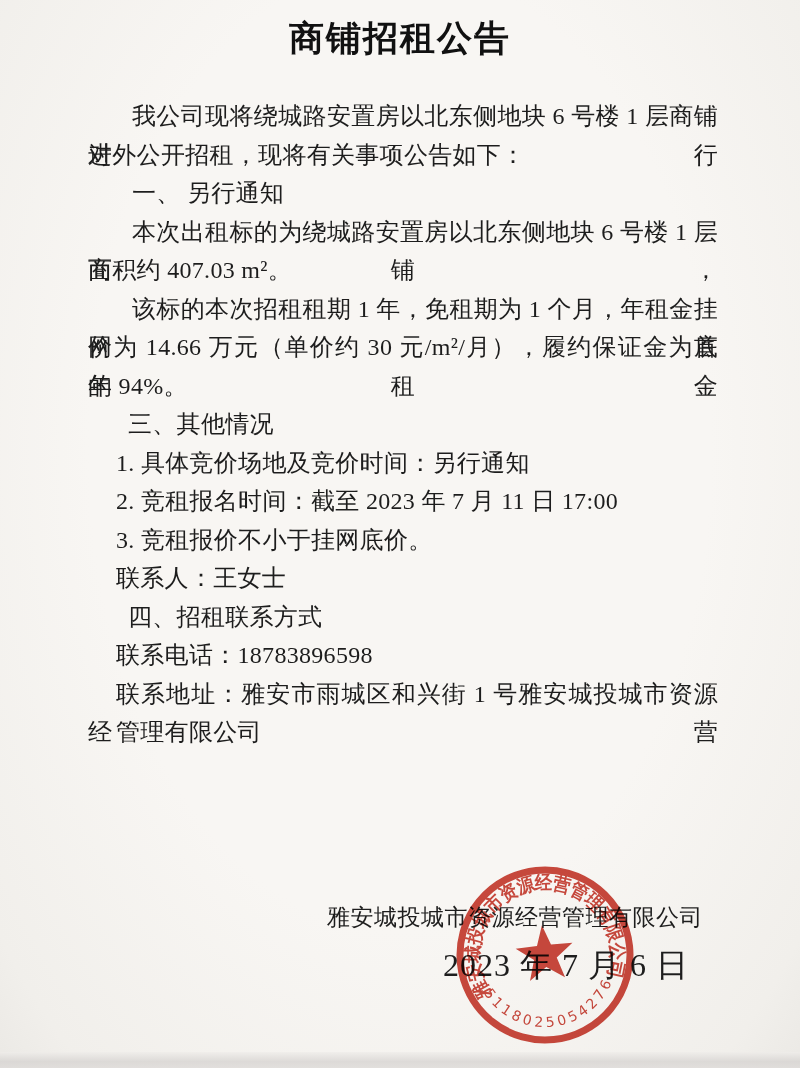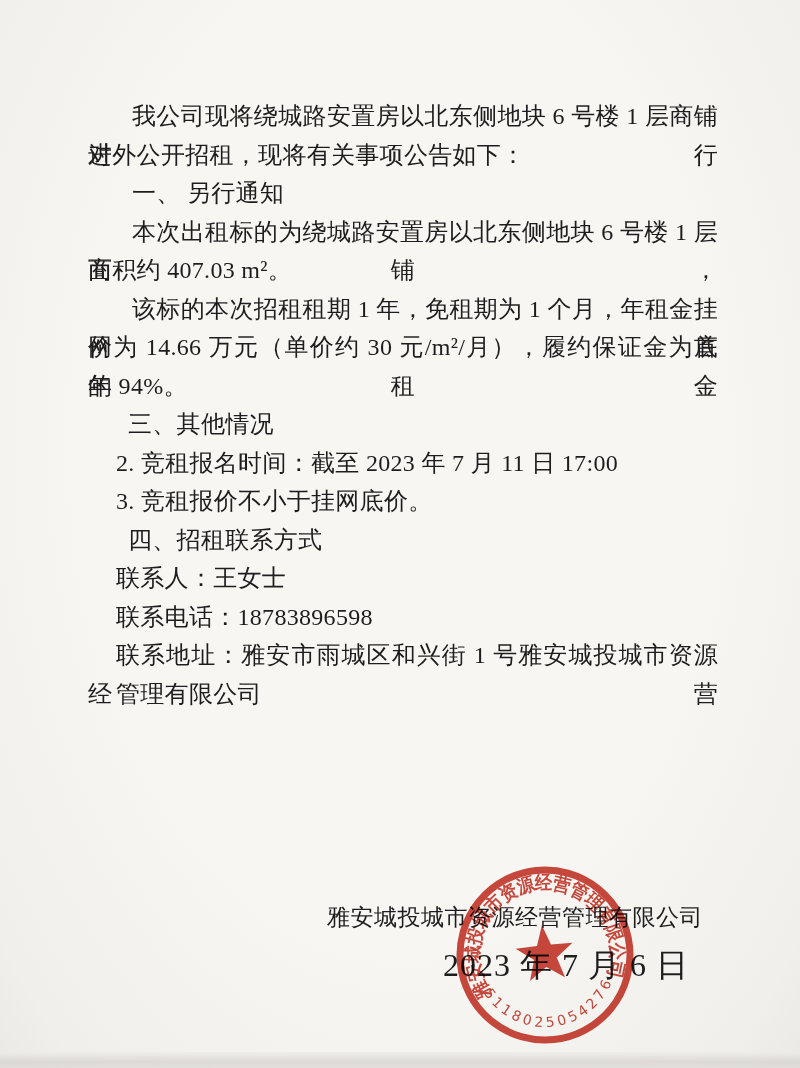--- a/index.html
+++ b/index.html
@@ -68,35 +68,37 @@
   .seal .ring-text{ font-size:19px; letter-spacing:-0.5px; }
   .seal .serial-text{ font-size:14px; letter-spacing:3.5px; font-family:"DejaVu Sans","Liberation Sans",sans-serif; font-weight:400; }
 </style>
 </head>
 <body>
 
 <div class="page">
 
   <div class="scan-edge-top"></div>
 
+  <h1 class="doc-title">商铺招租公告</h1>
 
   <div class="doc-body">
       <div class="line ind-para fill">我公司现将绕城路安置房以北东侧地块 6 号楼 1 层商铺进行</div>
       <div class="line">对外公开招租，现将有关事项公告如下：</div>
       <div class="line ind-para">一、 另行通知</div>
       <div class="line ind-para fill">本次出租标的为绕城路安置房以北东侧地块 6 号楼 1 层商铺，</div>
       <div class="line">面积约 407.03 m²。</div>
       <div class="line ind-para fill">该标的本次招租租期 1 年，免租期为 1 个月，年租金挂网底</div>
       <div class="line fill">价为 14.66 万元（单价约 30 元/m²/月），履约保证金为首年租金</div>
       <div class="line">的 94%。</div>
       <div class="line ind-head">三、其他情况</div>
+      <div class="line ind-list">1. 具体竞价场地及竞价时间：另行通知</div>
       <div class="line ind-list">2. 竞租报名时间：截至 2023 年 7 月 11 日 17:00</div>
       <div class="line ind-list">3. 竞租报价不小于挂网底价。</div>
+      <div class="line ind-list">联系人：王女士</div>
       <div class="line ind-head">四、招租联系方式</div>
-      <div class="line ind-list">联系人：王女士</div>
       <div class="line ind-list">联系电话：18783896598</div>
       <div class="line ind-list fill">联系地址：雅安市雨城区和兴街 1 号雅安城投城市资源经营</div>
       <div class="line ind-list">管理有限公司</div>
     </div>
 
   <div class="signature-company">雅安城投城市资源经营管理有限公司</div>
 
   <div class="signature-date">2023 年 7 月 6 日</div>
 
   <svg class="seal" viewBox="-100 -100 200 200" xmlns="http://www.w3.org/2000/svg">

